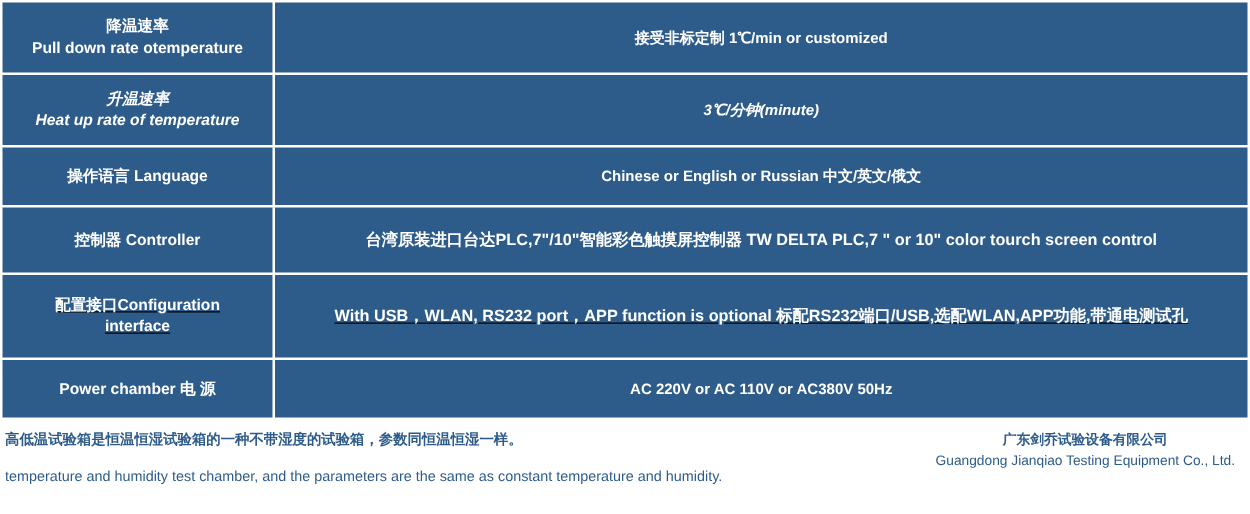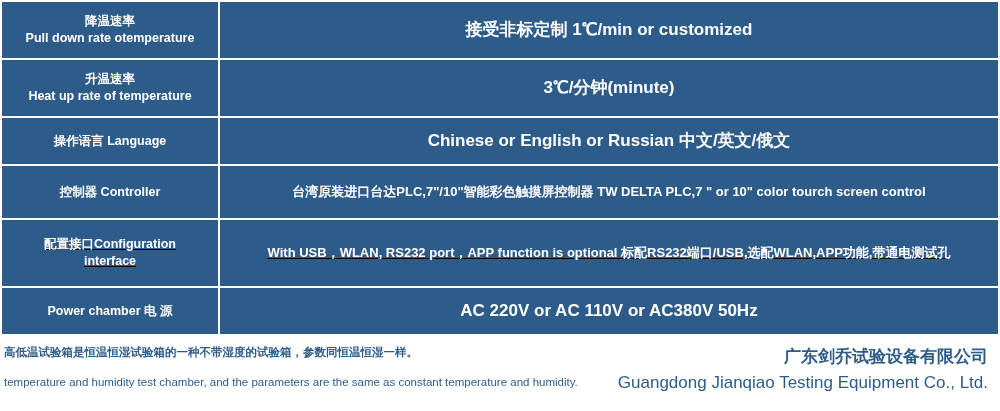--- a/index.html
+++ b/index.html
@@ -29,28 +29,28 @@
     text-align: center;
     padding: 6px 8px;
     line-height: 1.35;
   }
   td.label-cell {
     width: 200px;
     font-size: 12.5px;
     background: #2e5c8a;
   }
   td.value-cell {
-    font-size: 17px;
+    font-size: 12px;
     background: #2e5c8a;
   }
   td.value-cell.small {
     font-size: 13px;
   }
   .row-h1 { height: 58px; }
-  .row-h2 { height: 58px; }
+  .row-h2 { height: 58px; font-style: italic; }
   .row-h3 { height: 48px; }
   .row-h4 { height: 54px; }
   .row-h5 { height: 68px; text-decoration: underline; }
   .row-h6 { height: 48px; }
 
   .footer {
     display: flex;
     justify-content: space-between;
     align-items: flex-start;
     padding: 8px 6px 0 4px;
@@ -65,22 +65,22 @@
   }
   .footer-left .line-cn {
     font-weight: bold;
     margin-bottom: 12px;
   }
   .footer-left .line-en {
     font-weight: normal;
   }
   .footer-right {
     color: #2e5c8a;
-    text-align: right;
-    font-size: 17px;
+    text-align: center;
+    font-size: 11px;
     line-height: 1.55;
     padding-right: 6px;
     white-space: nowrap;
   }
   .footer-right .company-cn {
     font-weight: bold;
   }
   .footer-right .company-en {
     font-weight: normal;
   }

